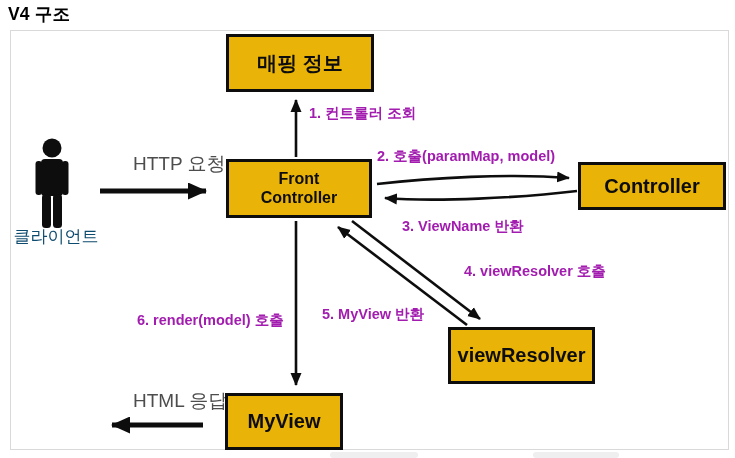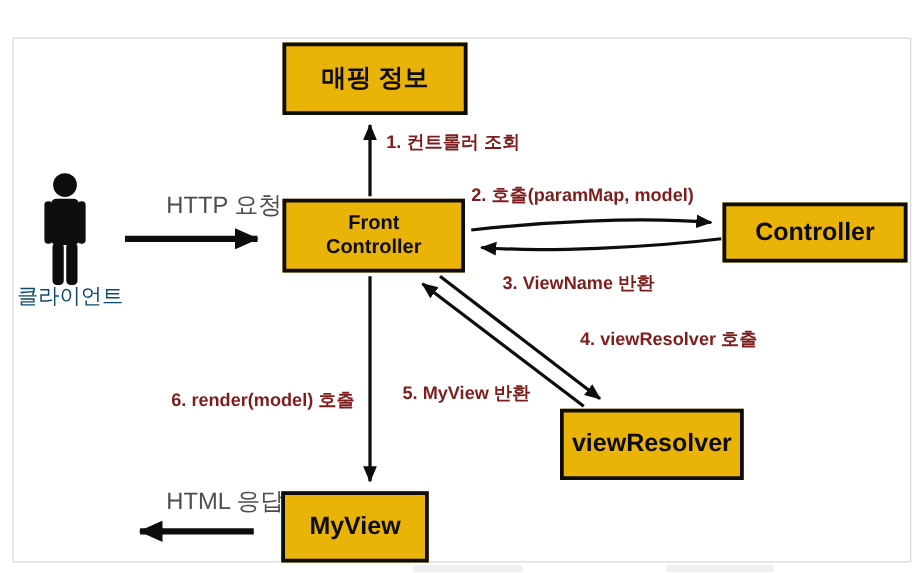--- a/index.html
+++ b/index.html
@@ -43,21 +43,21 @@
   }
   .node-mapping        { left: 226px; top: 34px;  width: 148px; height: 58px; }
   .node-front          { left: 226px; top: 159px; width: 146px; height: 59px; font-size: 16px; padding: 0 18px; }
   .node-controller     { left: 578px; top: 162px; width: 148px; height: 48px; }
   .node-viewresolver   { left: 448px; top: 327px; width: 147px; height: 57px; }
   .node-myview         { left: 225px; top: 393px; width: 118px; height: 57px; }
   .step-label {
     position: absolute;
     font-size: 14.5px;
     font-weight: 700;
-    color: #7f1d1d;
+    color: #a21caf;
     white-space: nowrap;
     z-index: 2;
   }
   .flow-label {
     position: absolute;
     font-size: 19px;
     font-weight: 400;
     color: #4d4d4d;
     white-space: nowrap;
     z-index: 2;
@@ -95,20 +95,21 @@
     z-index: 0;
   }
   .ghost-1 { left: 330px; top: 452px; width: 88px; }
   .ghost-2 { left: 533px; top: 452px; width: 86px; }
 </style>
 </head>
 <body>
 
 <div class="stage">
 
+  <div class="page-title">V4 구조</div>
 
   <div class="frame"></div>
 
   <svg class="arrow-layer" width="735" height="458" viewBox="0 0 735 458">
     <defs>
       <marker id="ahS" markerUnits="userSpaceOnUse" markerWidth="14" markerHeight="12" refX="12" refY="6" orient="auto">
         <path d="M0,0.5 L13,6 L0,11.5 z" fill="#0d0d0d"></path>
       </marker>
       <marker id="ahL" markerUnits="userSpaceOnUse" markerWidth="20" markerHeight="17" refX="18" refY="8.5" orient="auto">
         <path d="M0,0 L19,8.5 L0,17 z" fill="#0d0d0d"></path>

